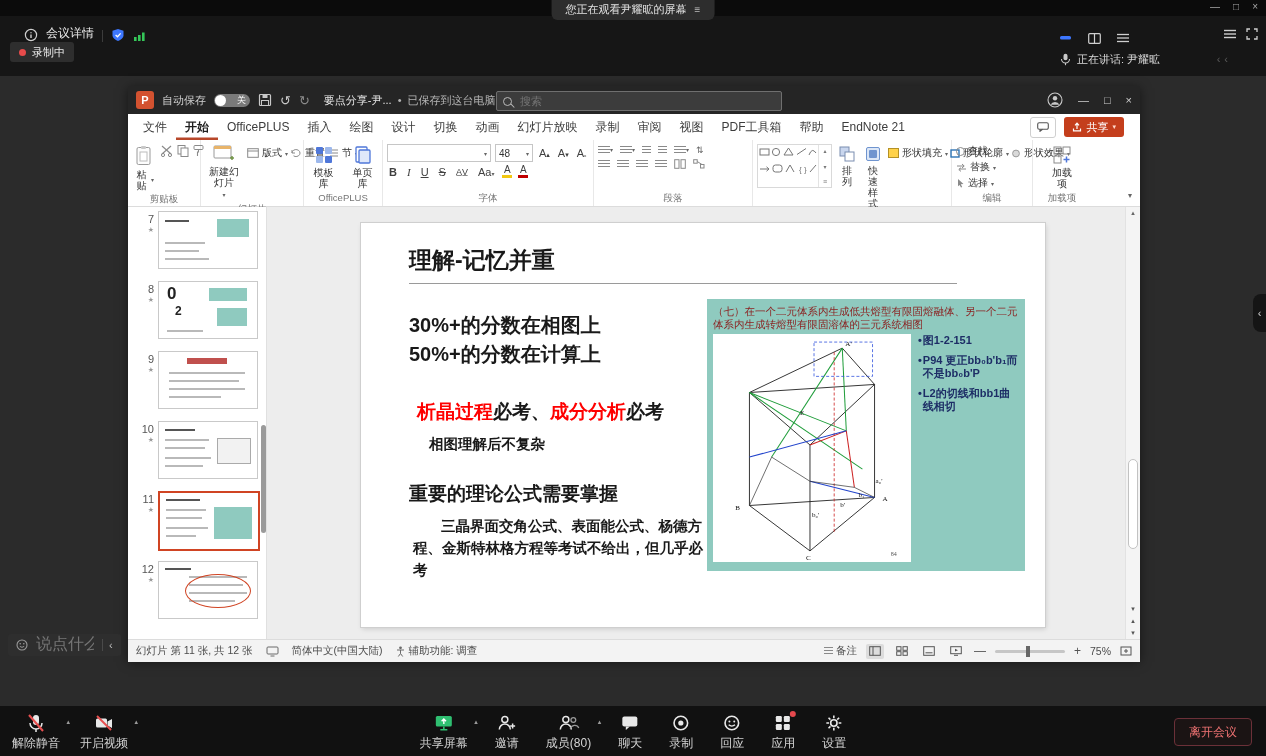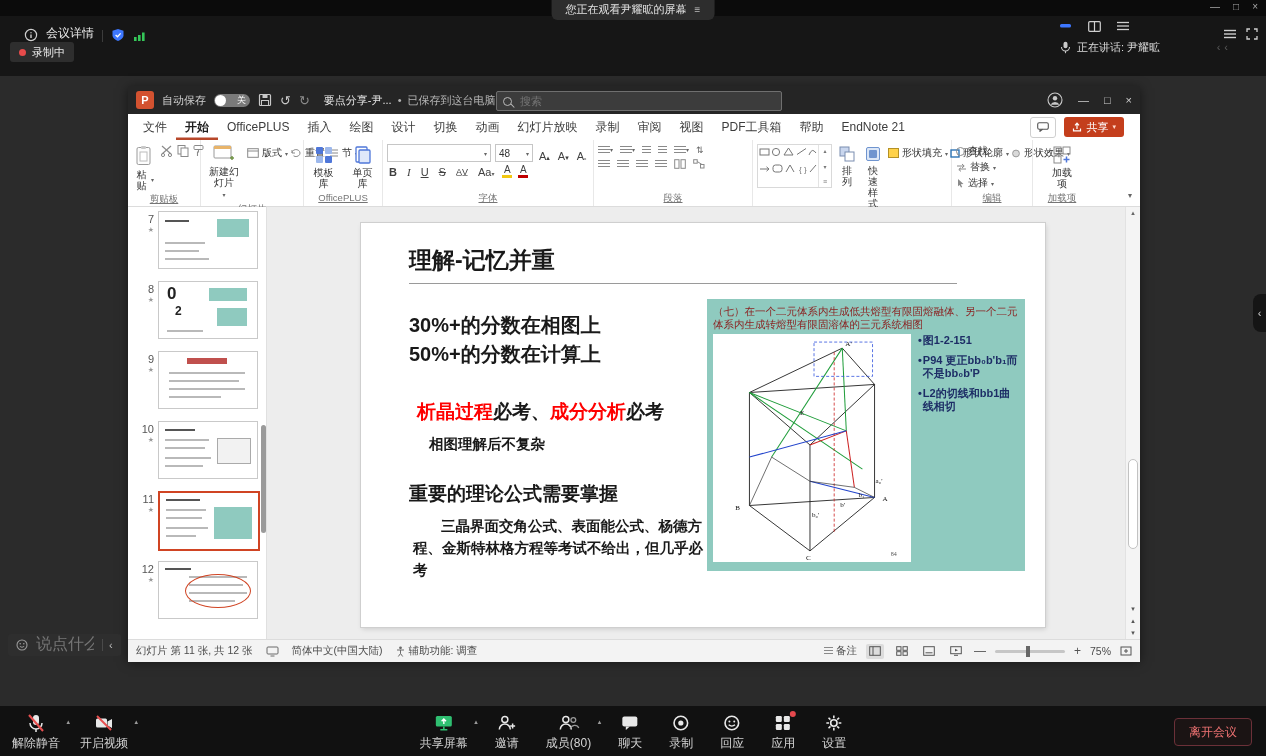--- a/index.html
+++ b/index.html
@@ -9,21 +9,21 @@
   .top-strip{position:absolute;left:0;top:0;width:1266px;height:16px;background:#0b0b0b;}
   .watch-badge{position:absolute;left:50%;top:0;transform:translateX(-50%);background:#2d2d2d;color:#e3e3e3;font-size:11px;padding:2px 14px 3px;border-radius:0 0 6px 6px;display:flex;align-items:center;gap:8px;white-space:nowrap;}
   .win-ctrls{position:absolute;right:8px;top:1px;display:flex;gap:13px;color:#a8a8a8;font-size:10px;}
   .info-row{position:absolute;left:24px;top:18px;height:24px;display:flex;align-items:flex-end;gap:8px;}
   .info-label{color:#e9e9e9;font-size:12px;}
   .vdiv{width:1px;height:12px;background:#3c3c3c;}
   .rec-pill{position:absolute;left:10px;top:42px;height:20px;background:#2e2e2e;border-radius:3px;display:flex;align-items:center;gap:6px;padding:0 9px;}
   .rec-pill span{color:#ececec;font-size:11px;}
   .rec-dot{width:7px;height:7px;border-radius:50%;background:#e84b4b;}
 
-  .right-panel{position:absolute;left:1056px;top:16px;width:176px;height:46px;}
+  .right-panel{position:absolute;left:1056px;top:28px;width:176px;height:46px;}
   .rp-row1{display:flex;align-items:center;gap:16px;height:20px;padding-left:4px;}
   .rp-row2{display:flex;align-items:center;gap:6px;height:22px;padding-left:4px;}
   .speaking-text{color:#dadada;font-size:11px;white-space:nowrap;}
   .rp-fade{margin-left:auto;color:#5a5a5a;font-size:11px;display:flex;gap:4px;padding-right:4px;}
   .side-icons{position:absolute;right:8px;top:28px;display:flex;gap:10px;align-items:center;color:#cfcfcf;}
 
   
   .shared{position:absolute;left:0;top:76px;width:1266px;height:630px;background:#2b2b2b;}
 
   
@@ -48,21 +48,21 @@
   .tab{padding:0 9px;font-size:12px;color:#3c3c3c;display:flex;align-items:center;cursor:default;white-space:nowrap;}
   .tab.active{color:#1f1f1f;font-weight:bold;box-shadow:inset 0 -2.5px 0 #b7472a;}
   .tabs-right{margin-left:auto;display:flex;align-items:center;gap:8px;padding-right:16px;}
   .comment-btn{width:24px;height:19px;border:1px solid #cfcfcf;border-radius:3px;display:flex;align-items:center;justify-content:center;}
   .share-btn{height:20px;background:#c43e1c;border-radius:3px;color:#fff;font-size:11px;display:flex;align-items:center;gap:4px;padding:0 8px;}
   .share-btn .car{font-size:7px;}
 
   .ppt-ribbon{height:66px;background:#fff;border-bottom:1px solid #dcdcdc;display:flex;position:relative;}
   .rgroup{position:relative;border-right:1px solid #e8e8e8;display:flex;flex-direction:column;flex:none;}
   .rg-body{flex:1;display:flex;align-items:flex-start;padding:4px 4px 0;gap:4px;}
-  .rg-label{height:15px;text-align:center;font-size:9.5px;color:#757575;line-height:13px;text-decoration:underline;}
+  .rg-label{height:15px;text-align:center;font-size:9.5px;color:#757575;line-height:13px;}
   .bigbtn{display:flex;flex-direction:column;align-items:center;font-size:10px;color:#333;gap:2px;padding:1px 2px;text-align:center;}
   .bigbtn .cap{display:flex;align-items:center;gap:2px;line-height:11px;}
   .car{font-size:6px;color:#666;}
   .minicol{display:flex;flex-direction:row;gap:2px;}
   .minirow{display:flex;align-items:center;gap:3px;height:14px;font-size:10px;color:#333;white-space:nowrap;}
   .combo{border:1px solid #c6c6c6;height:16px;font-size:10px;display:flex;align-items:center;padding:0 3px;color:#333;background:#fff;gap:3px;}
   .fmt{font-size:11px;color:#404040;padding:0 2px;}
   .li{width:12px;height:9px;background:repeating-linear-gradient(to bottom,#8a8a8a 0 1px,transparent 1px 3px);flex:none;}
   .li.sm{width:9px;}
   .clr{display:flex;flex-direction:column;align-items:center;line-height:9px;font-size:10px;color:#404040;}
@@ -383,21 +383,21 @@
               <div class="cap">
                   <span>单页库</span>
                 </div>
             </div>
           </div>
           <div class="rg-label">OfficePLUS</div>
         </div>
 
         <div class="rgroup" style="width:210px;">
           <div class="rg-body" style="flex-direction:column;gap:3px;">
-            <div style="display:flex;gap:4px;align-items:flex-end;">
+            <div style="display:flex;gap:4px;align-items:center;">
               <div class="combo" style="width:96px;">
                   <span style="flex:1;"></span>
                   <span class="car">▾</span>
                 </div>
               <div class="combo" style="width:30px;">
                   <span style="flex:1;">48</span>
                   <span class="car">▾</span>
                 </div>
               <span class="fmt">A<span style="font-size:7px;">▴</span></span>
               <span class="fmt">A<span style="font-size:7px;">▾</span></span>

